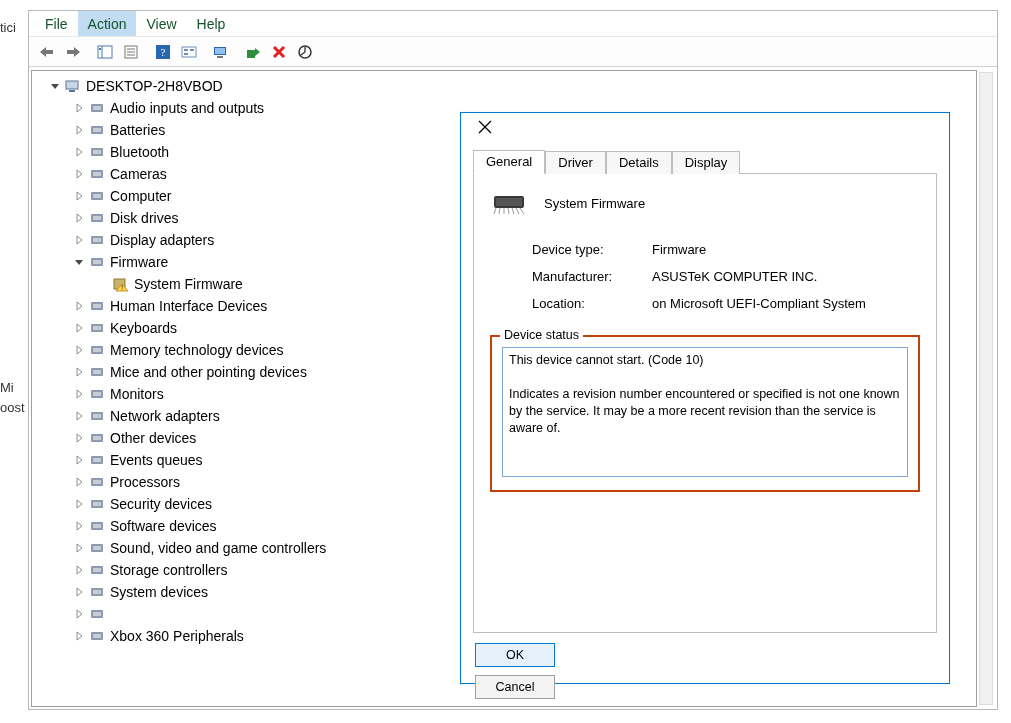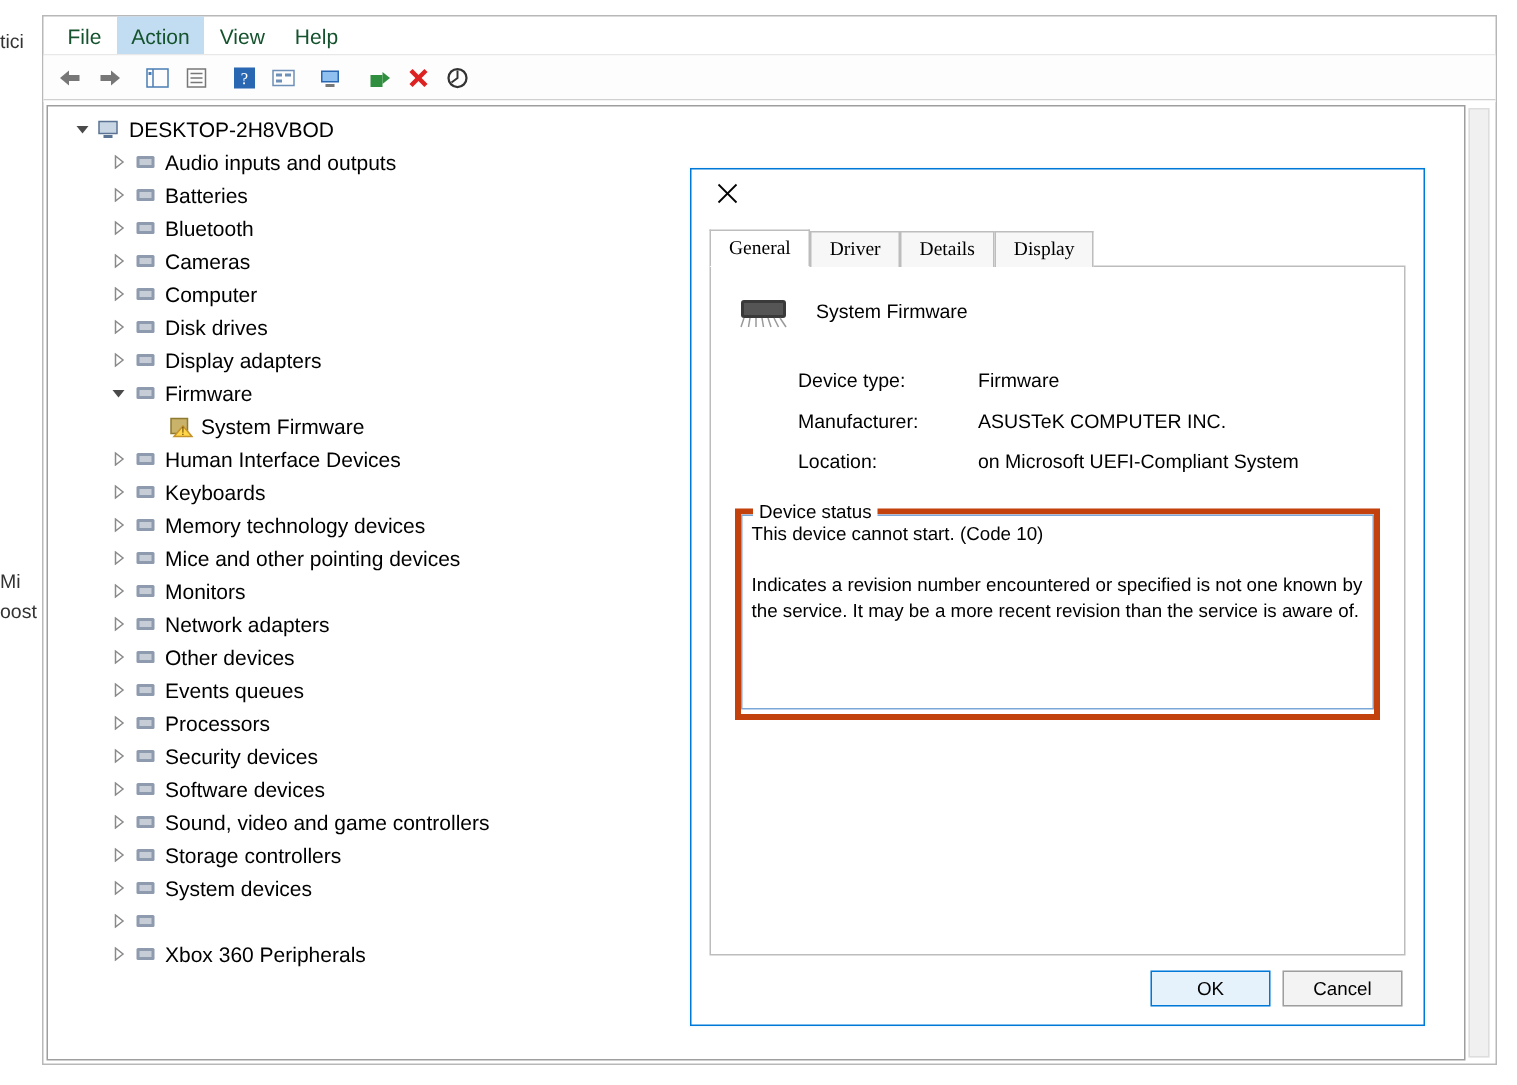--- a/index.html
+++ b/index.html
@@ -150,21 +150,21 @@
     align-items:flex-end;
     height:26px;
     position:relative;
   }
   .tab {
     border:1px solid #bdbdbd;
     border-bottom:none;
     padding:3px 12px 4px;
     margin-right:0px;
     background:#f7f7f7;
-    font-family: Liberation Serif, serif;
+    font-family: Liberation Sans, sans-serif;
     font-size:13px;
     position:relative;
     top:1px;
   }
   .tab.active {
     background:#fff;
     z-index:2;
     border-bottom:1px solid #fff;
   }
   .tabpanel {
@@ -180,22 +180,23 @@
   }
   .chip-icon { width:40px;height:30px; }
   .prop-grid {
     display:grid;
     grid-template-columns: 120px 1fr;
     row-gap: 12px;
     margin-left: 42px;
     margin-bottom: 24px;
   }
   .groupbox {
-    border:4px solid #c2410c;
+    border:2px solid #c2410c;
     position:relative;
+    padding:10px;
     margin-top:6px;
   }
   .group-legend {
     position:absolute;
     top:-9px; left:8px;
     background:#fff;
     padding:0 4px;
     font-size:12.5px;
   }
   .status-text {
@@ -207,20 +208,21 @@
     font-size:12.5px;
     resize:none;
     overflow-y:scroll;
     line-height:1.35;
   }
   .dialog-buttons {
     display:flex;
     justify-content:flex-end;
     gap:8px;
     padding:10px 14px 12px;
+    flex-direction:column;
   }
   .btn {
     width:80px;height:24px;
     border:1px solid #9e9e9e;
     background:#f3f3f3;
     font-family: Tahoma, sans-serif;
     font-size:12.5px;
     display:flex;align-items:center;justify-content:center;
   }
   .btn.primary {

